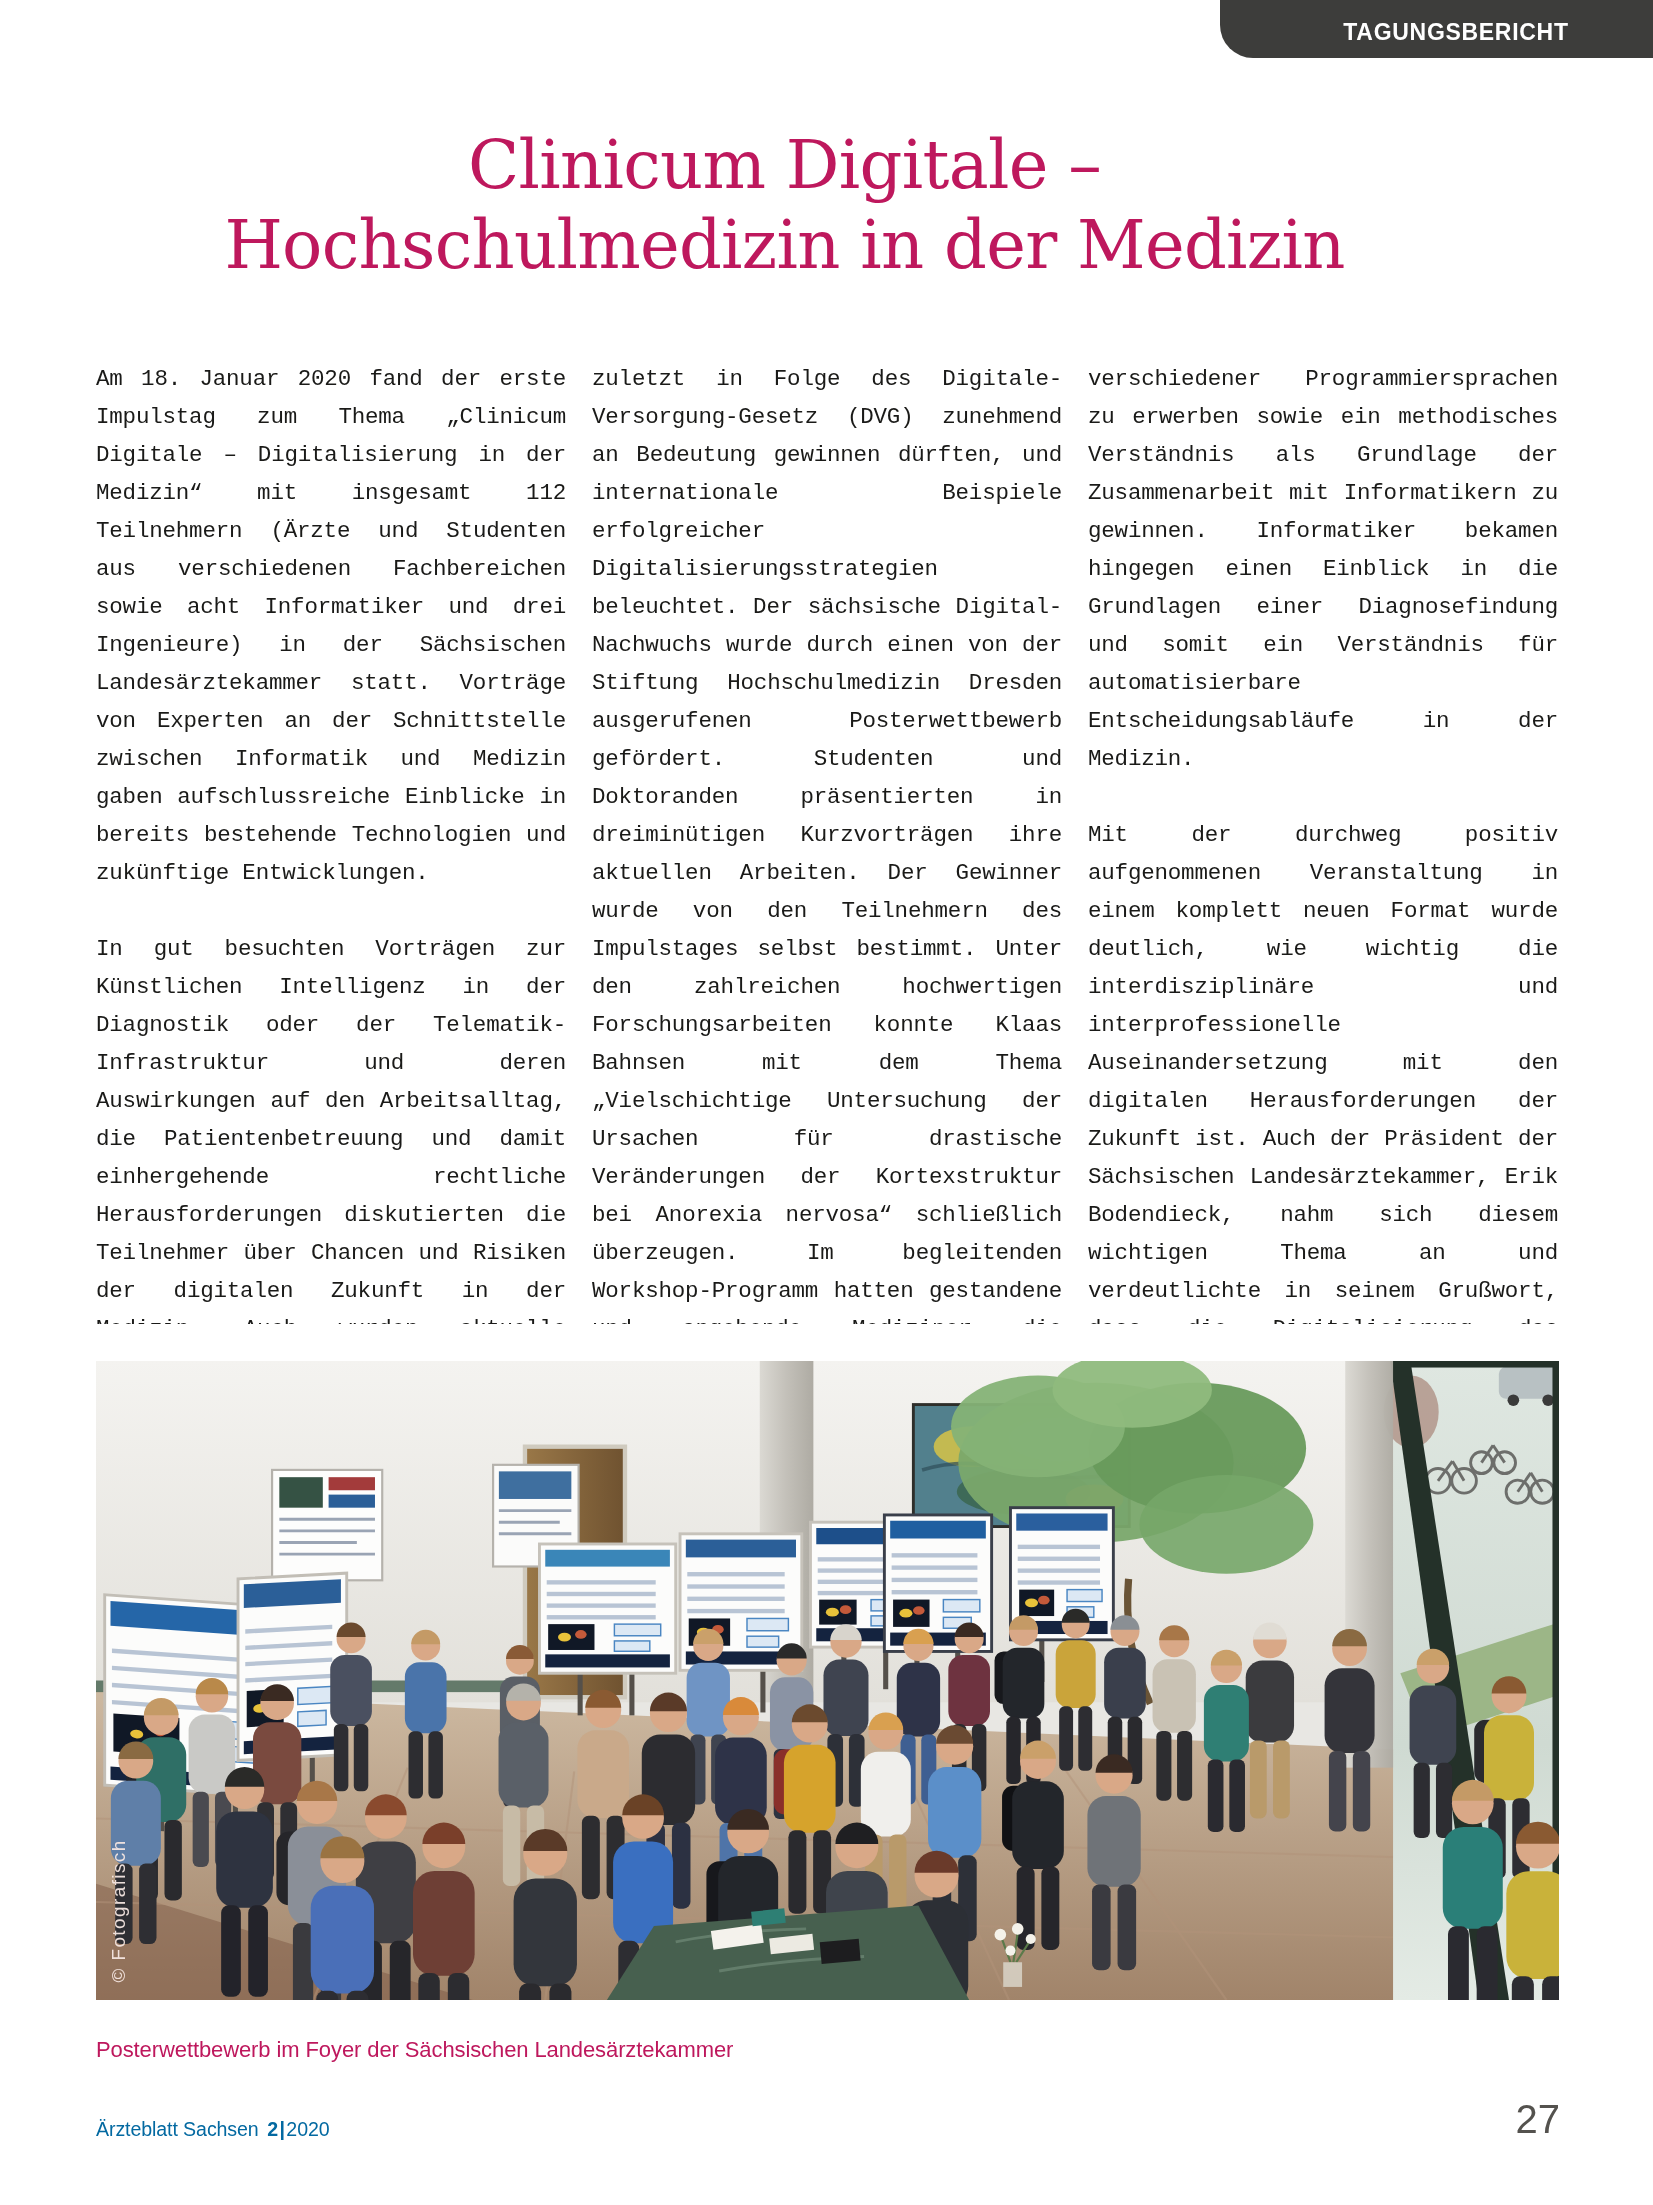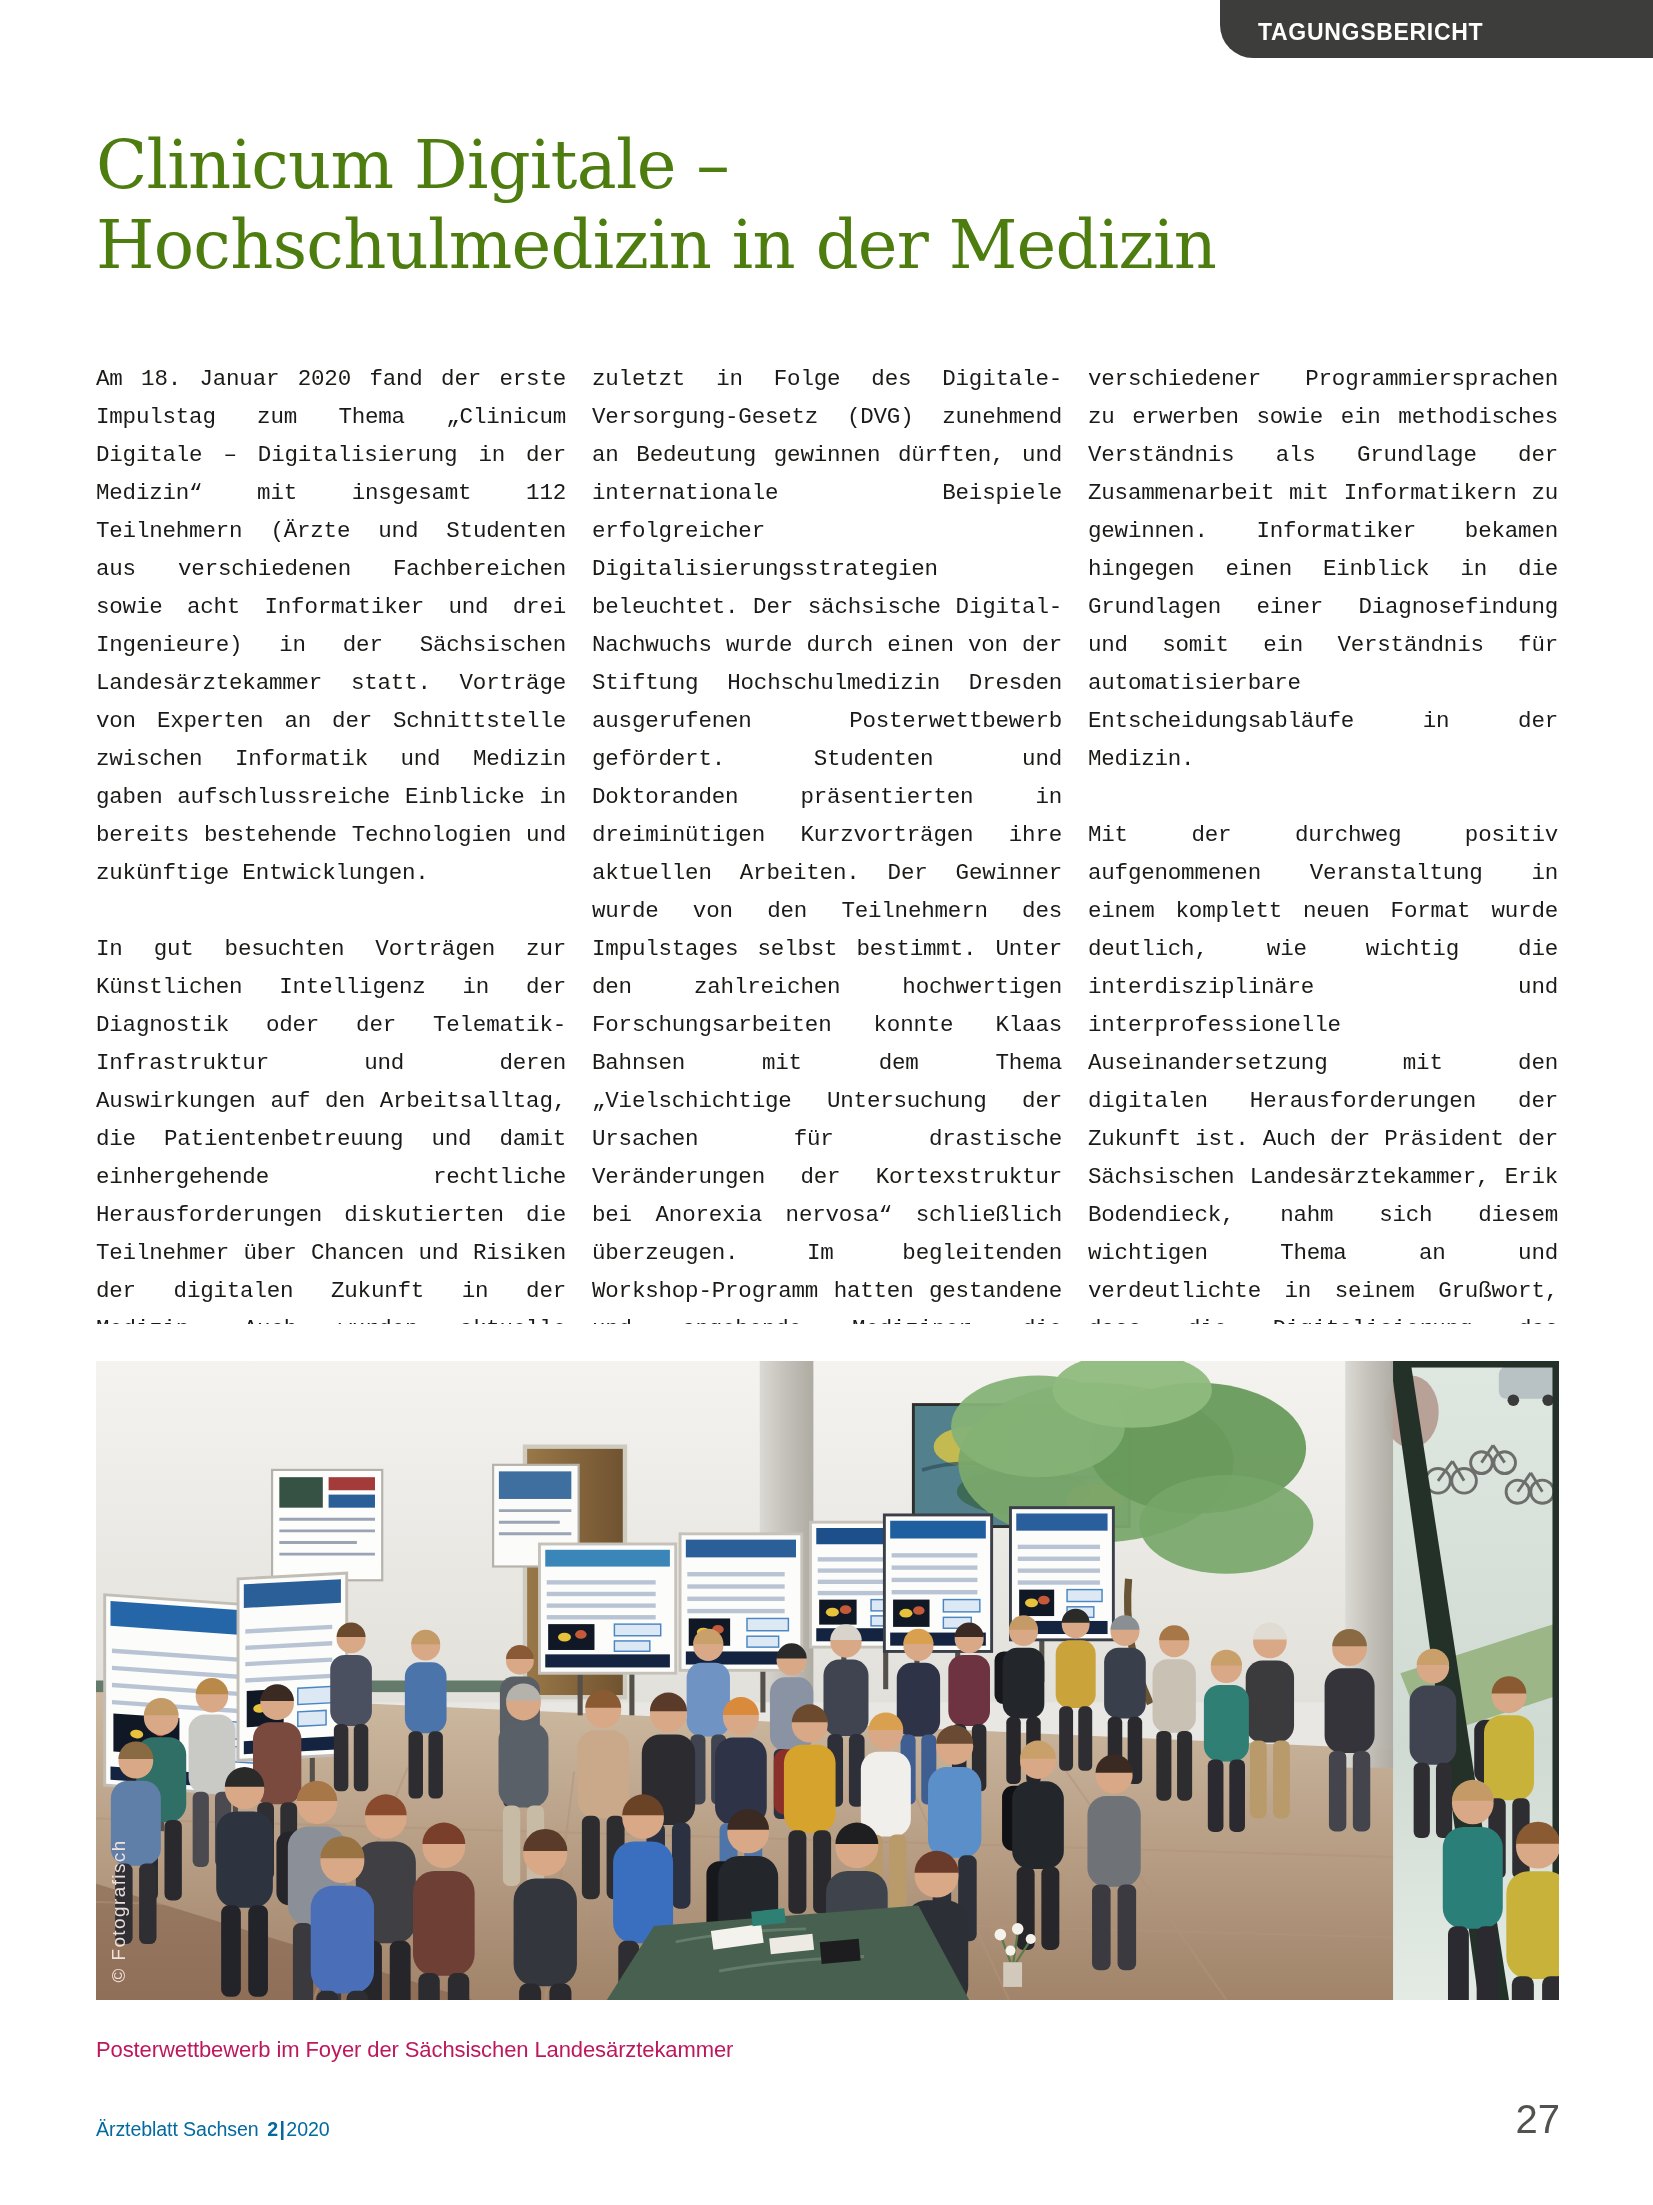--- a/index.html
+++ b/index.html
@@ -66,23 +66,23 @@
   .page-number{
     position:absolute;right:94px;top:2097px;
     font-size:40px;color:#54524e;
   }
 </style>
 </head>
 <body>
 
 <div class="page">
 
-  <div class="badge" style="background: rgb(61, 61, 59);">TAGUNGSBERICHT</div>
-
-  <div class="title" style="color: #4d7c0f;">
+  <div class="badge" style="background: rgb(61, 61, 59); text-align: center;">TAGUNGSBERICHT</div>
+
+  <div class="title" style="color: #be185d; text-align: center;">
     <div>Clinicum Digitale –</div>
     <div>Hochschulmedizin in der Medizin</div>
   </div>
 
   <div class="columns">
     <div class="col">
         <p>Am 18. Januar 2020 fand der erste Impulstag zum Thema „Clinicum Digitale – Digitalisierung in der Medizin“ mit insgesamt 112 Teilnehmern (Ärzte und Studenten aus verschiedenen Fachbereichen sowie acht Informatiker und drei Ingenieure) in der Sächsischen Landesärztekammer statt. Vorträge von Experten an der Schnittstelle zwischen Informatik und Medizin gaben aufschlussreiche Einblicke in bereits bestehende Technologien und zukünftige Entwicklungen.</p>
         <p>In gut besuchten Vorträgen zur Künstlichen Intelligenz in der Diagnostik oder der Telematik-Infrastruktur und deren Auswirkungen auf den Arbeitsalltag, die Patientenbetreuung und damit einhergehende rechtliche Herausforderungen diskutierten die Teilnehmer über Chancen und Risiken der digitalen Zukunft in der Medizin. Auch wurden aktuelle Themen wie Digitale Gesundheitsanwendungen (DiGA), die nicht</p>
       </div>
     <div class="col">

